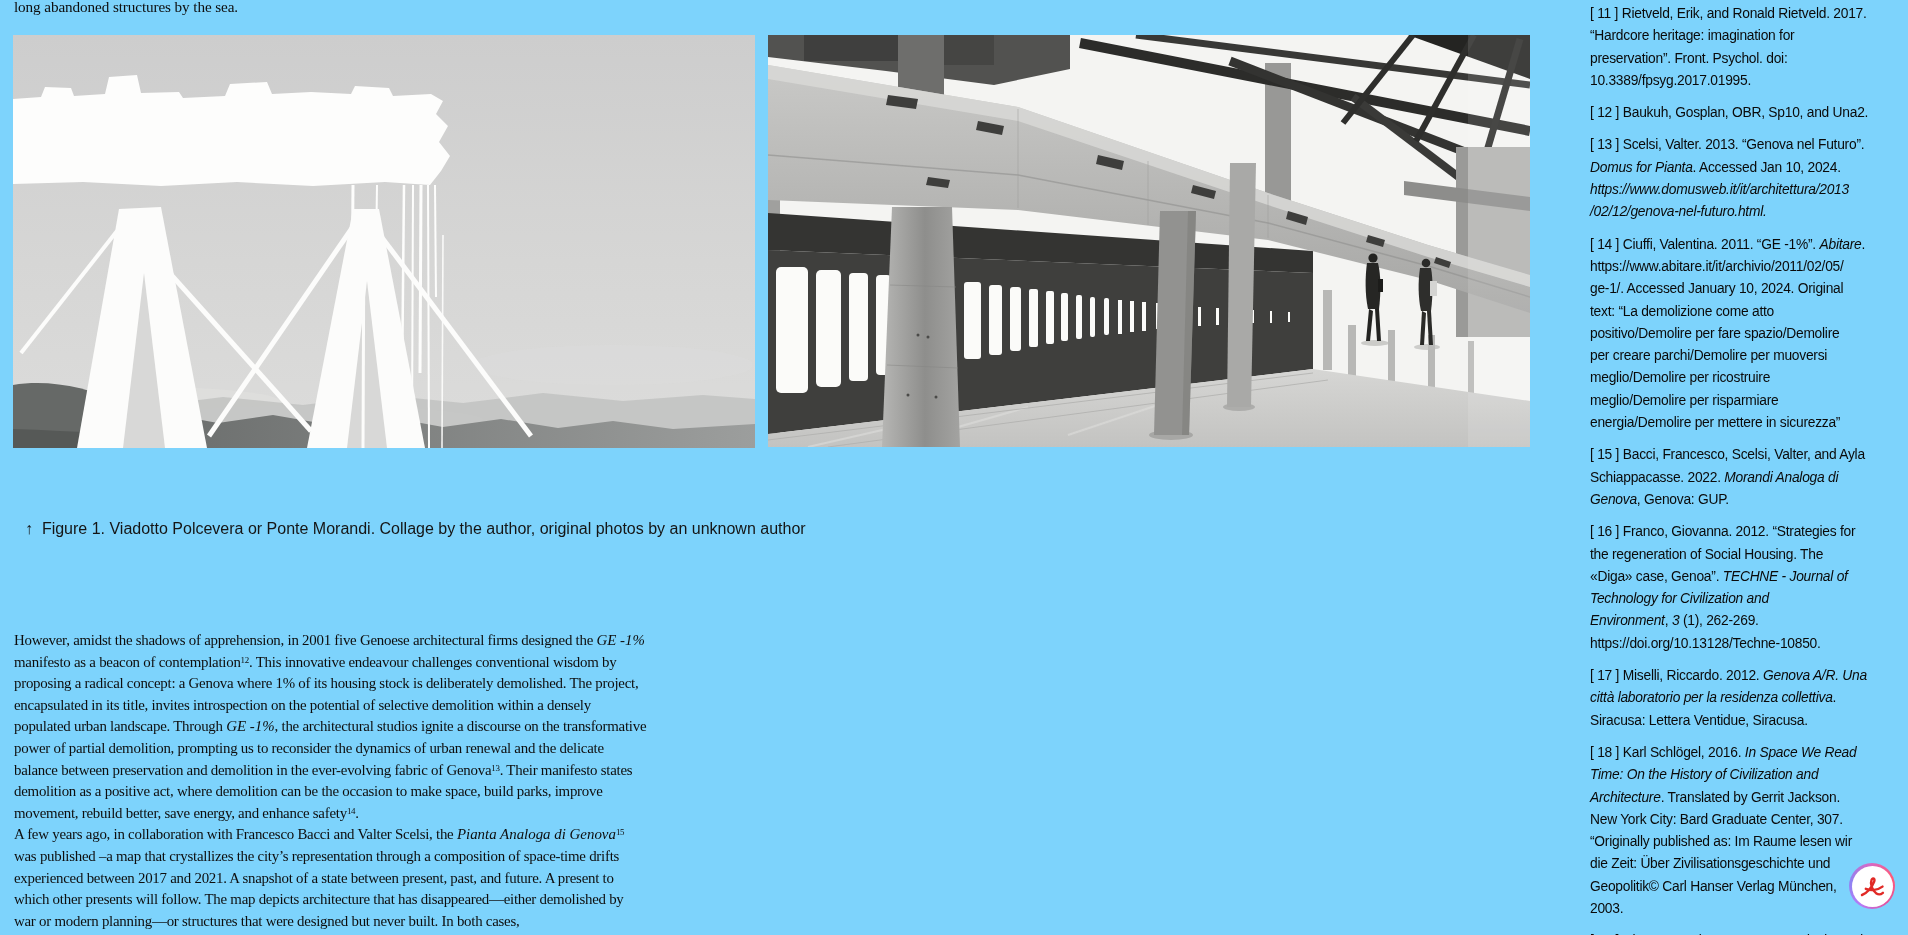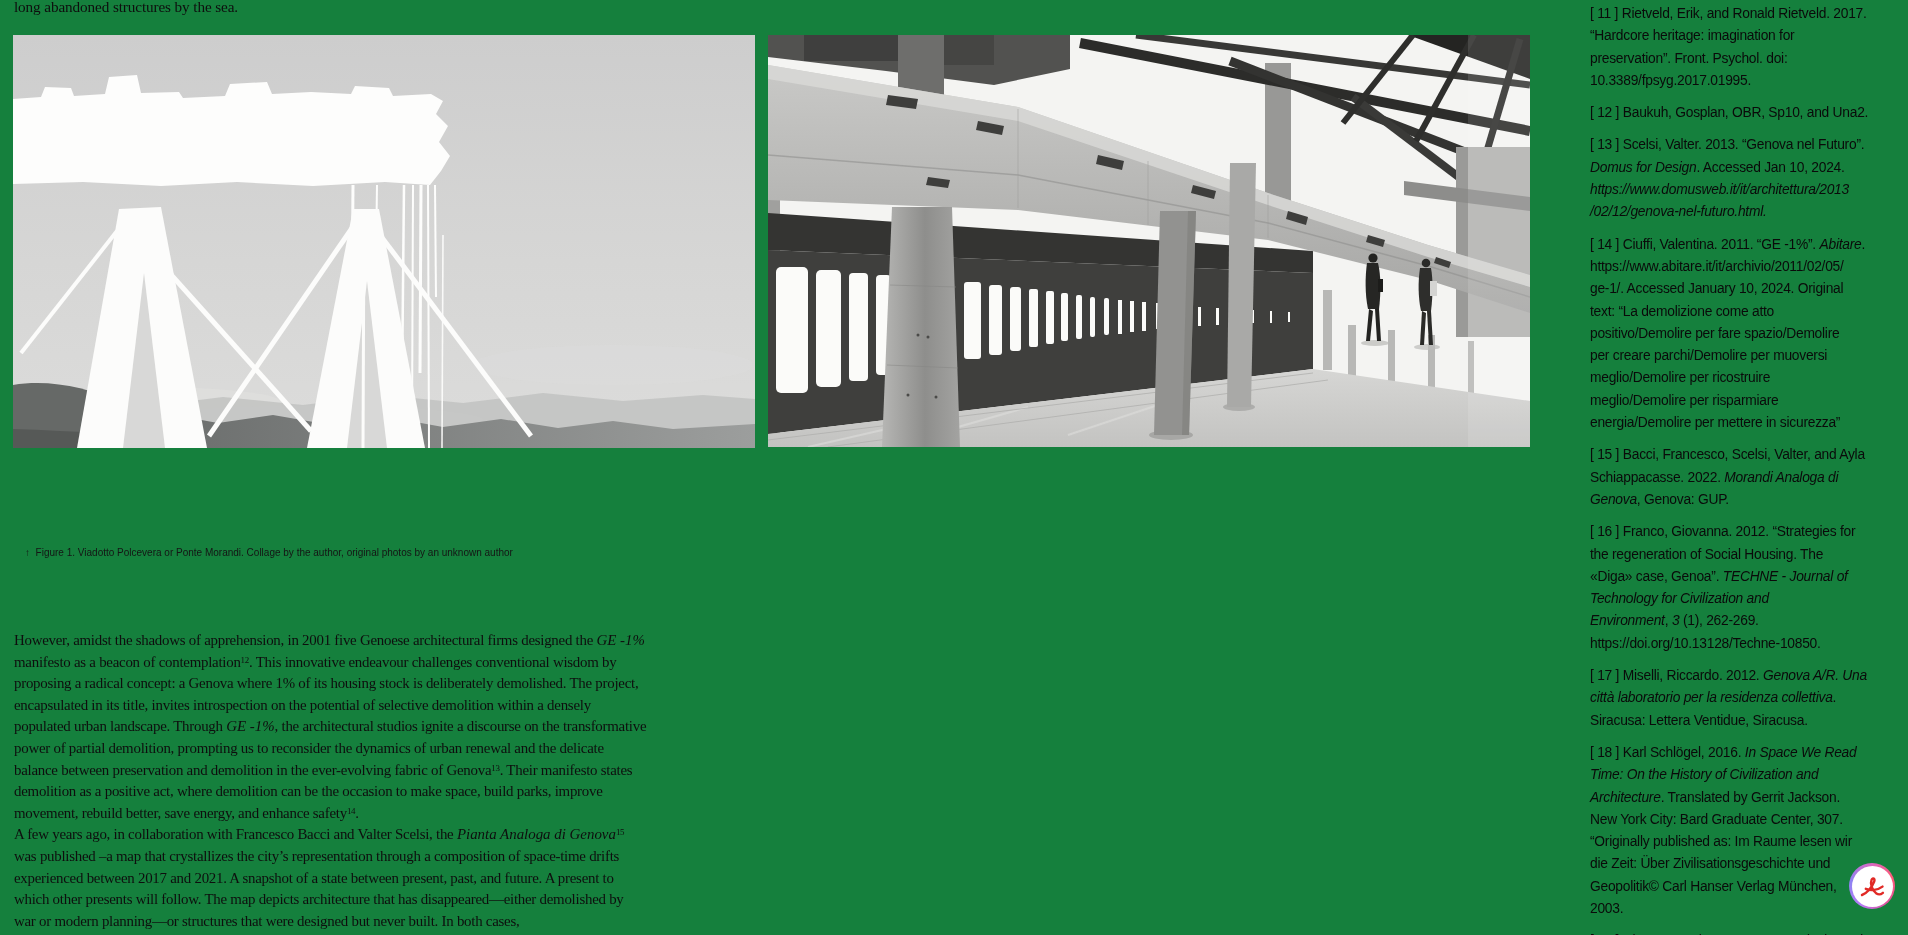--- a/index.html
+++ b/index.html
@@ -1,28 +1,28 @@
 <!DOCTYPE html>
 <html><head>
 <meta charset="utf-8">
 <style>
   html,body { margin:0; padding:0; background:#ffffff; }
-  .page { position:relative; width:1908px; height:935px; background:#15803d; overflow:hidden; }
+  .page { position:relative; width:1908px; height:935px; background:#7dd3fc; overflow:hidden; }
 
   .serif { font-family:"Liberation Serif", serif; color:#0e0e0e; }
 
   .intro { position:absolute; left:14px; top:-2px; font-size:15.2px; letter-spacing:-0.1px; }
 
   .fig { position:absolute; margin:0; padding:0; }
   .fig svg { display:block; }
   .fig1 { left:13px; top:35px; width:742px; height:413px; }
   .fig2 { left:768px; top:35px; width:762px; height:412px; }
 
-  .captions { position:absolute; left:25px; top:544px;
-    font-family:"Liberation Sans", sans-serif; font-size:10px;
+  .captions { position:absolute; left:25px; top:520px;
+    font-family:"Liberation Sans", sans-serif; font-size:16px;
     line-height:18.5px; color:#151515; }
   .cap { white-space:pre; }
 
   .body { position:absolute; left:14px; top:630px; width:634px;
     font-size:14.9px; line-height:21.6px; letter-spacing:-0.25px; }
   .body p { margin:0; }
   .body i { letter-spacing:0; }
   sup { font-size:60%; line-height:0; vertical-align:baseline; position:relative; top:-0.45em;margin-top:11px; }
 
   .refs { position:absolute; left:1590px; top:3px; width:345px;
@@ -252,21 +252,21 @@
     <p>A few years ago, in collaboration with Francesco Bacci and Valter Scelsi, the <i>Pianta Analoga di Genova</i><sup>15</sup> was published –a map that crystallizes the city’s representation through a composition of space-time drifts experienced between 2017 and 2021. A snapshot of a state between present, past, and future. A present to which other presents will follow. The map depicts architecture that has disappeared—either demolished by war or modern planning—or structures that were designed but never built. In both cases,</p>
   </div>
 
   <aside class="refs" id="refs">
       <div class="ref">[ 11 ] Rietveld, Erik, and Ronald Rietveld. 2017.
 “Hardcore heritage: imagination for
 preservation”. Front. Psychol. doi:
 10.3389/fpsyg.2017.01995.</div>
       <div class="ref">[ 12 ] Baukuh, Gosplan, OBR, Sp10, and Una2.</div>
       <div class="ref">[ 13 ] Scelsi, Valter. 2013. “Genova nel Futuro”.
-<i>Domus for Design</i>. Accessed Jan 10, 2024.
+<i>Domus for Pianta</i>. Accessed Jan 10, 2024.
 <i>https://www.domusweb.it/it/architettura/2013</i>
 <i>/02/12/genova-nel-futuro.html.</i></div>
       <div class="ref">[ 14 ] Ciuffi, Valentina. 2011. “GE -1%”. <i>Abitare</i>.
 https://www.abitare.it/it/archivio/2011/02/05/
 ge-1/. Accessed January 10, 2024. Original
 text: “La demolizione come atto
 positivo/Demolire per fare spazio/Demolire
 per creare parchi/Demolire per muoversi
 meglio/Demolire per ricostruire
 meglio/Demolire per risparmiare

